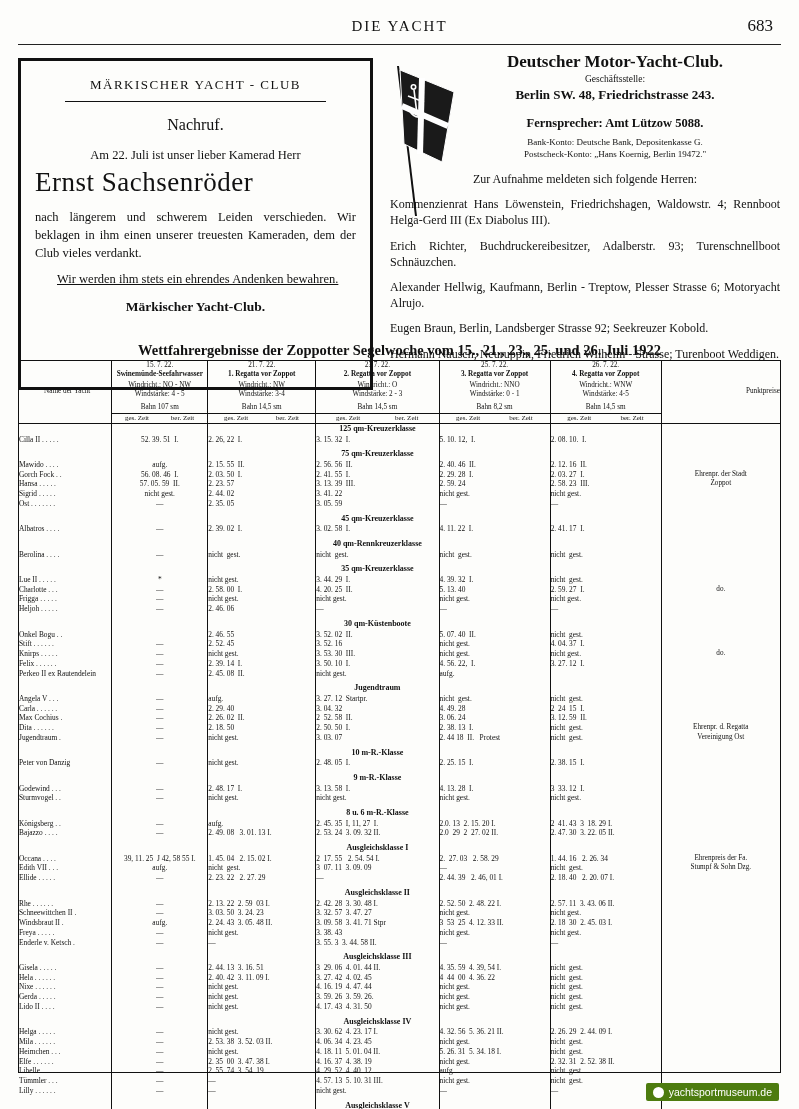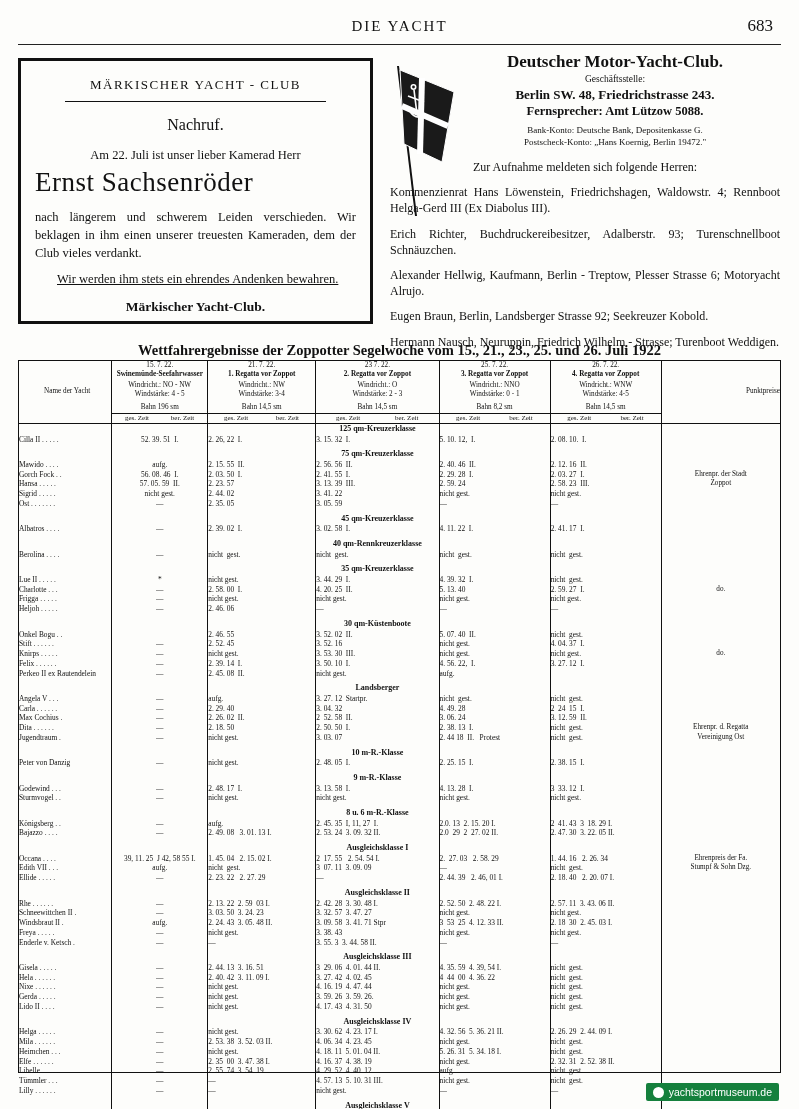--- a/index.html
+++ b/index.html
@@ -28,21 +28,21 @@
   }
   .rule{
     position:absolute;left:18px;right:18px;top:44px;
     border-top:1px solid #222;
   }
   
   .top-wrap{
     position:absolute;left:18px;right:18px;top:52px;height:282px;
   }
   .obit{
-    position:absolute;left:0;top:6px;width:355px;height:266px;
+    position:absolute;left:0;top:6px;width:355px;height:332px;
     border:3px solid #111;
     box-sizing:border-box;
     padding:10px 14px;
   }
   .obit .club{
     text-align:center;font-size:13px;letter-spacing:1.5px;
     margin-top:6px;
   }
   .obit .cl-rule{
     border-top:1px solid #111;margin:8px 30px 14px 30px;
@@ -73,21 +73,21 @@
     font-size:17px;font-weight:bold;text-align:center;
     margin-left:60px;
   }
   .dmyc-sub{
     font-size:9.5px;text-align:center;margin-left:60px;margin-top:2px;
   }
   .dmyc-addr{
     font-size:13px;font-weight:bold;text-align:center;margin-left:60px;margin-top:3px;
   }
   .dmyc-addr2{
-    font-size:12.5px;font-weight:bold;text-align:center;margin-left:60px;margin-top:1px;
+    font-size:12.5px;font-weight:bold;text-align:center;margin-left:60px;margin-top:13px;
   }
   .dmyc-bank{
     font-size:9px;text-align:center;margin-left:60px;margin-top:5px;line-height:1.35;
   }
   .dmyc-intro{
     font-size:12px;margin-top:12px;text-align:center;
   }
   .dmyc-entry{
     font-size:12px;line-height:1.35;margin-top:9px;text-align:justify;
   }
@@ -137,21 +137,21 @@
   }
   .cell{
     text-align:left;padding-left:6px;white-space:pre;
   }
   .cellc{text-align:center;white-space:pre;}
   .notes{text-align:center;font-size:7.2px;line-height:1.3;}
   .spacer td{height:5px;}
   
   .wm{
     position:absolute;right:20px;bottom:8px;
-    background:#15803d;color:#fff;font-size:10.5px;
+    background:#4d7c0f;color:#fff;font-size:10.5px;
     padding:3px 7px;border-radius:2px;
     font-family:"Liberation Sans", sans-serif;
     display:flex;align-items:center;gap:5px;
   }
   .wm .dot{
     width:11px;height:11px;border-radius:50%;
     background:#fff;display:inline-block;
   }
 </style>
 </head>
@@ -228,21 +228,21 @@
         <col style="width:15.6%">
       </colgroup>
       <tbody id="tbody">
           <tr class="hdr hline">
             <td class="vline namecol" rowspan="2" style="vertical-align:middle;text-align:center">Name der Yacht</td>
             <td class="vline">
               <span class="date">15. 7. 22.</span>
               <span class="regname">Swinemünde-Seefahrwasser</span>
               <span class="date">Windricht.: NO - NW</span>
               <span class="date">Windstärke: 4 - 5</span>
-              <span class="date" style="margin-top:4px">Bahn 196 sm</span>
+              <span class="date" style="margin-top:4px">Bahn 107 sm</span>
             </td>
             <td class="vline">
               <span class="date">21. 7. 22.</span>
               <span class="regname">1. Regatta vor Zoppot</span>
               <span class="date">Windricht.: NW</span>
               <span class="date">Windstärke: 3-4</span>
               <span class="date" style="margin-top:4px">Bahn 14,5 sm</span>
             </td>
             <td class="vline">
               <span class="date">23 7. 22.</span>
@@ -533,21 +533,21 @@
             <td class="vline"></td>
             <td class="vline"></td>
             <td class="vline"></td>
             <td class="vline"></td>
             <td></td>
           </tr>
           <tr class="classrow">
             <td class="vline"></td>
             <td class="vline"></td>
             <td class="vline"></td>
-            <td class="vline">Landsberger</td>
+            <td class="vline">Jugendtraum</td>
             <td class="vline"></td>
             <td class="vline"></td>
             <td></td>
           </tr>
           <tr>
             <td class="vline rowname">Angela V . . .</td>
             <td class="vline cellc">—</td>
             <td class="vline cell">aufg.</td>
             <td class="vline cell">3. 27. 12  Startpr.</td>
             <td class="vline cell">nicht  gest.</td>

